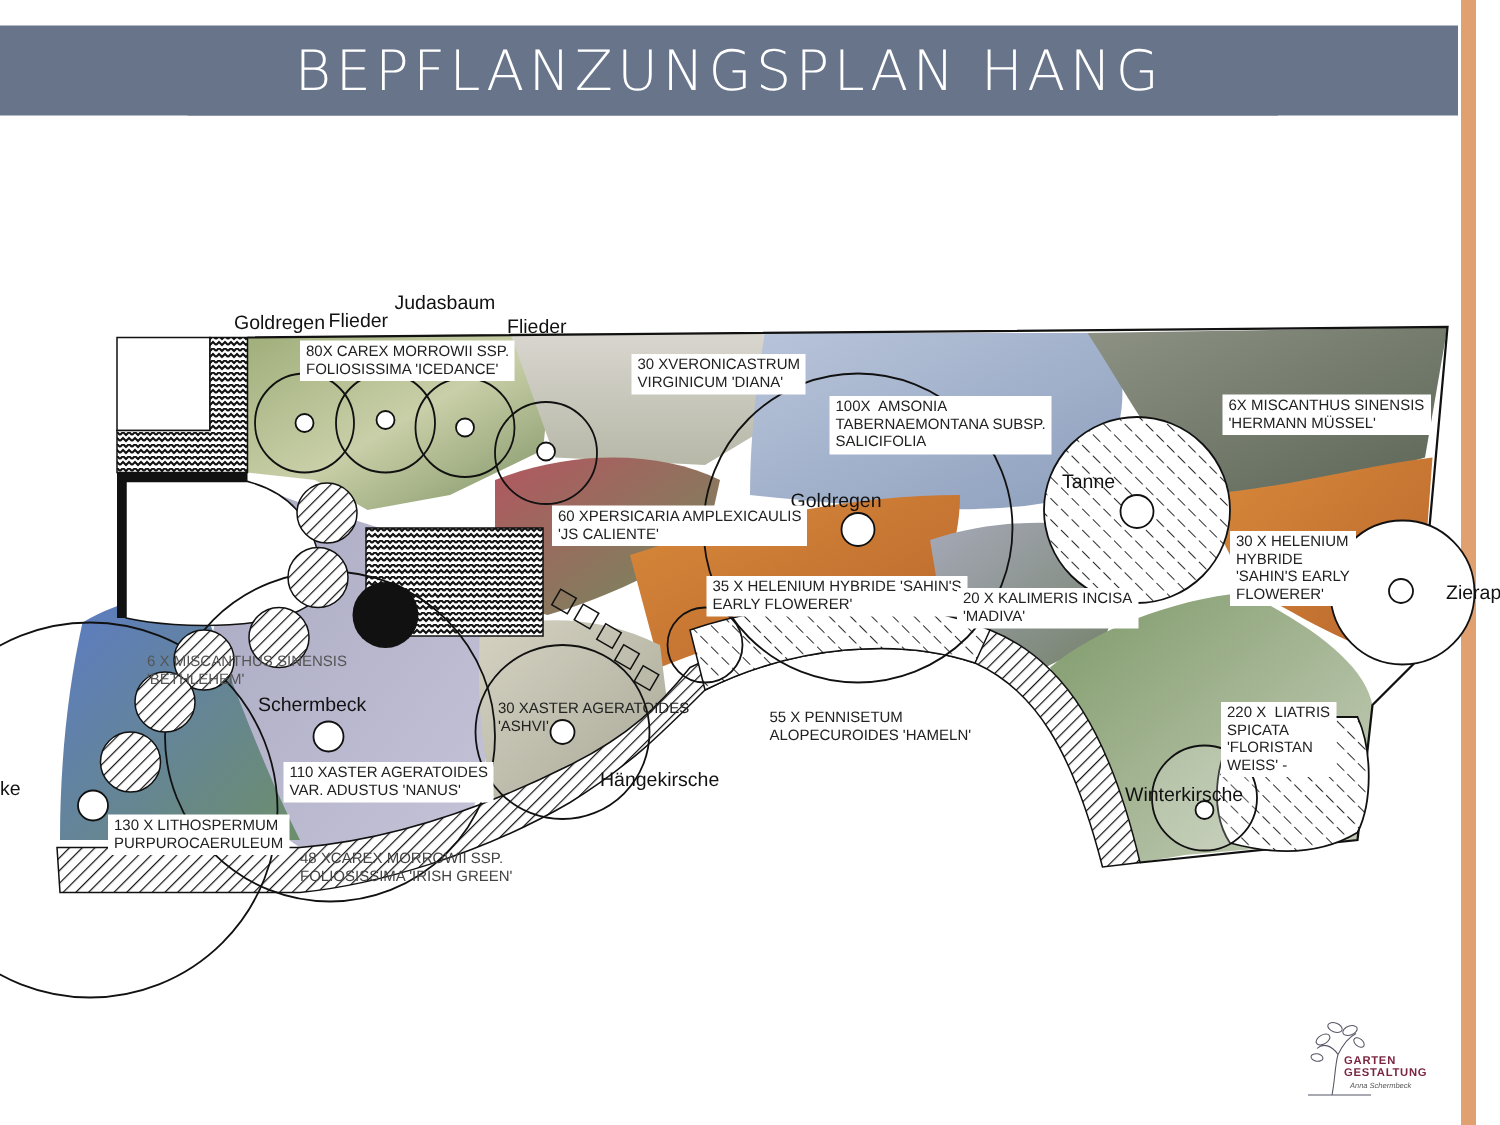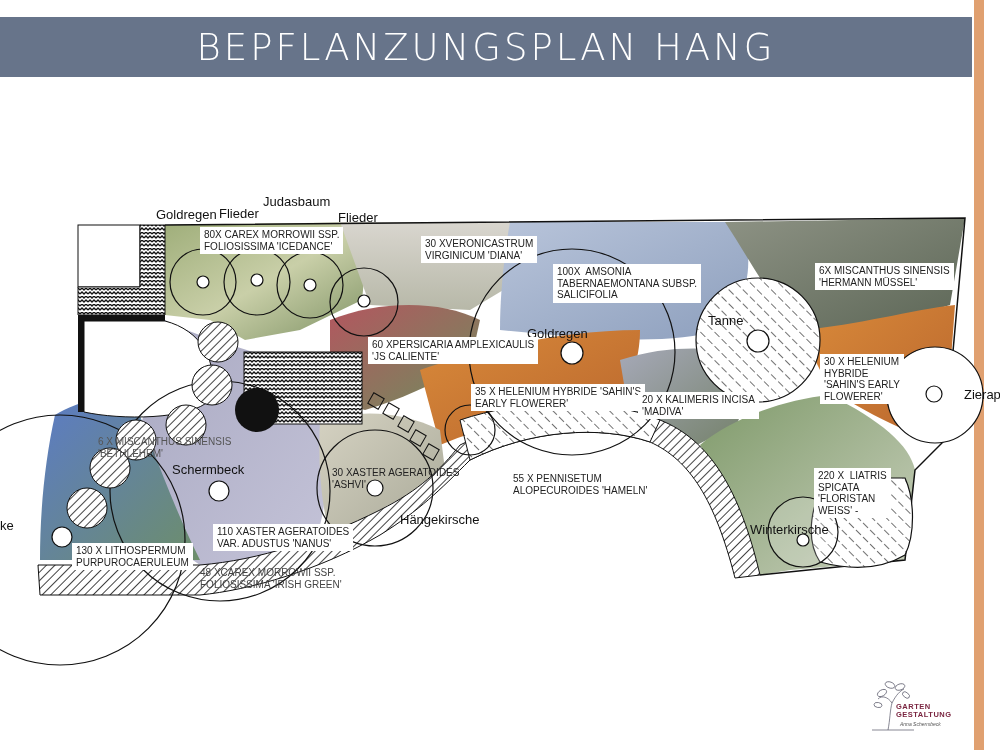--- a/index.html
+++ b/index.html
@@ -204,21 +204,21 @@
 <div class="plant-label trans" style="left:509px;top:423px;margin-top:48px;">55 x PENNISETUM
 ALOPECUROIDES 'HAMELN'</div>
 <div class="plant-label" style="left:814px;top:428px;margin-top:40px;">220 x  LIATRIS
 SPICATA
 'FLORISTAN
 WEISS' -</div>
 <div class="plant-label trans" style="left:94px;top:434px;color:#555;">6 x MISCANTHUS SINENSIS
 'BETHLEHEM'</div>
 <div class="plant-label trans" style="left:328px;top:465px;">30 xASTER AGERATOIDES
 'ASHVI'</div>
-<div class="plant-label" style="left:189px;top:524px;margin-left:24px;">110 xASTER AGERATOIDES
+<div class="plant-label" style="left:189px;top:508px;">110 xASTER AGERATOIDES
 VAR. ADUSTUS 'NANUS'</div>
 <div class="plant-label" style="left:72px;top:543px;">130 x LITHOSPERMUM
 PURPUROCAERULEUM</div>
 <div class="plant-label trans" style="left:196px;top:565px;color:#444;">48 xCAREX MORROWII SSP.
 FOLIOSISSIMA 'IRISH GREEN'</div>
 
 <svg class="logo" viewBox="0 0 100 60" xmlns="http://www.w3.org/2000/svg">
   <g fill="none" stroke="#556" stroke-width="0.7">
     <path d="M20 55 C22 45 22 35 24 28 M24 28 C20 22 14 20 10 24 M24 28 C28 20 32 16 36 14"></path>
     <ellipse cx="14" cy="18" rx="5" ry="3" transform="rotate(-30 14 18)"></ellipse>

